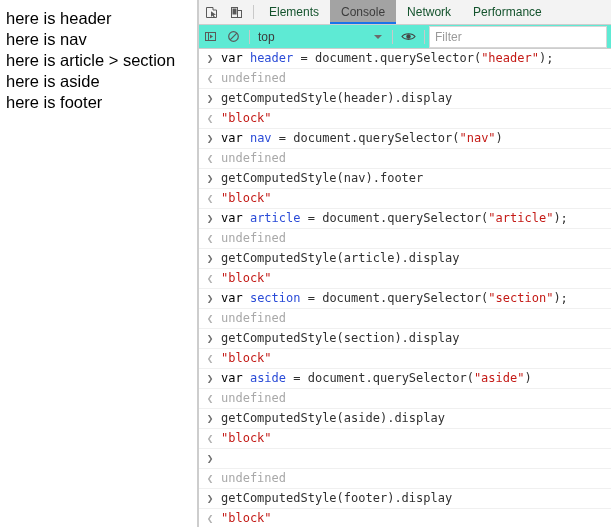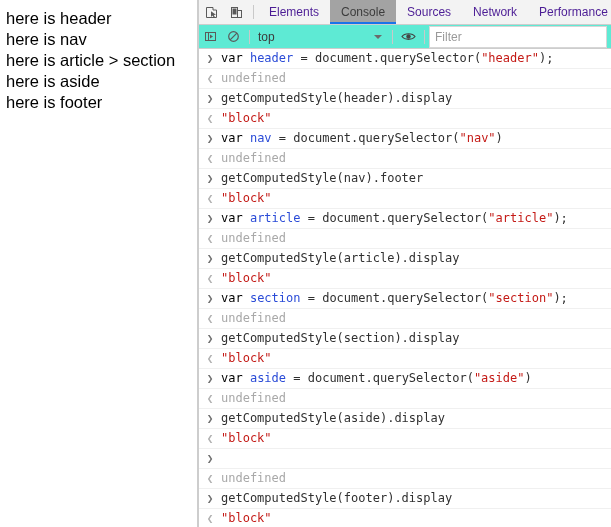--- a/index.html
+++ b/index.html
@@ -77,21 +77,21 @@
     width: 1px;
     background: #c9c9c9;
     margin: 5px 4px;
     flex: 0 0 1px;
   }
   .tab {
     display: flex;
     align-items: center;
     padding: 0 11px;
     font-size: 12px;
-    color: #4c1d95;
+    color: #14532d;
     white-space: nowrap;
     position: relative;
     box-sizing: border-box;
   }
   .tab.active {
     color: #3c3c3c;
     background: #a3a3a3;
   }
   .tab.active::after {
     content: "";
@@ -229,23 +229,20 @@
         </svg>
       </div>
       <div class="tb-sep"></div>
       <div class="tab">
           <span>Elements</span>
         </div>
       <div class="tab active">
           <span>Console</span>
         </div>
       <div class="tab">
-          <span>Sources</span>
-        </div>
-      <div class="tab">
           <span>Network</span>
         </div>
       <div class="tab">
           <span>Performance</span>
         </div>
     </div>
 
     <div class="filterbar">
       <div class="fb-icon">
         <svg width="13" height="13" viewBox="0 0 13 13">

